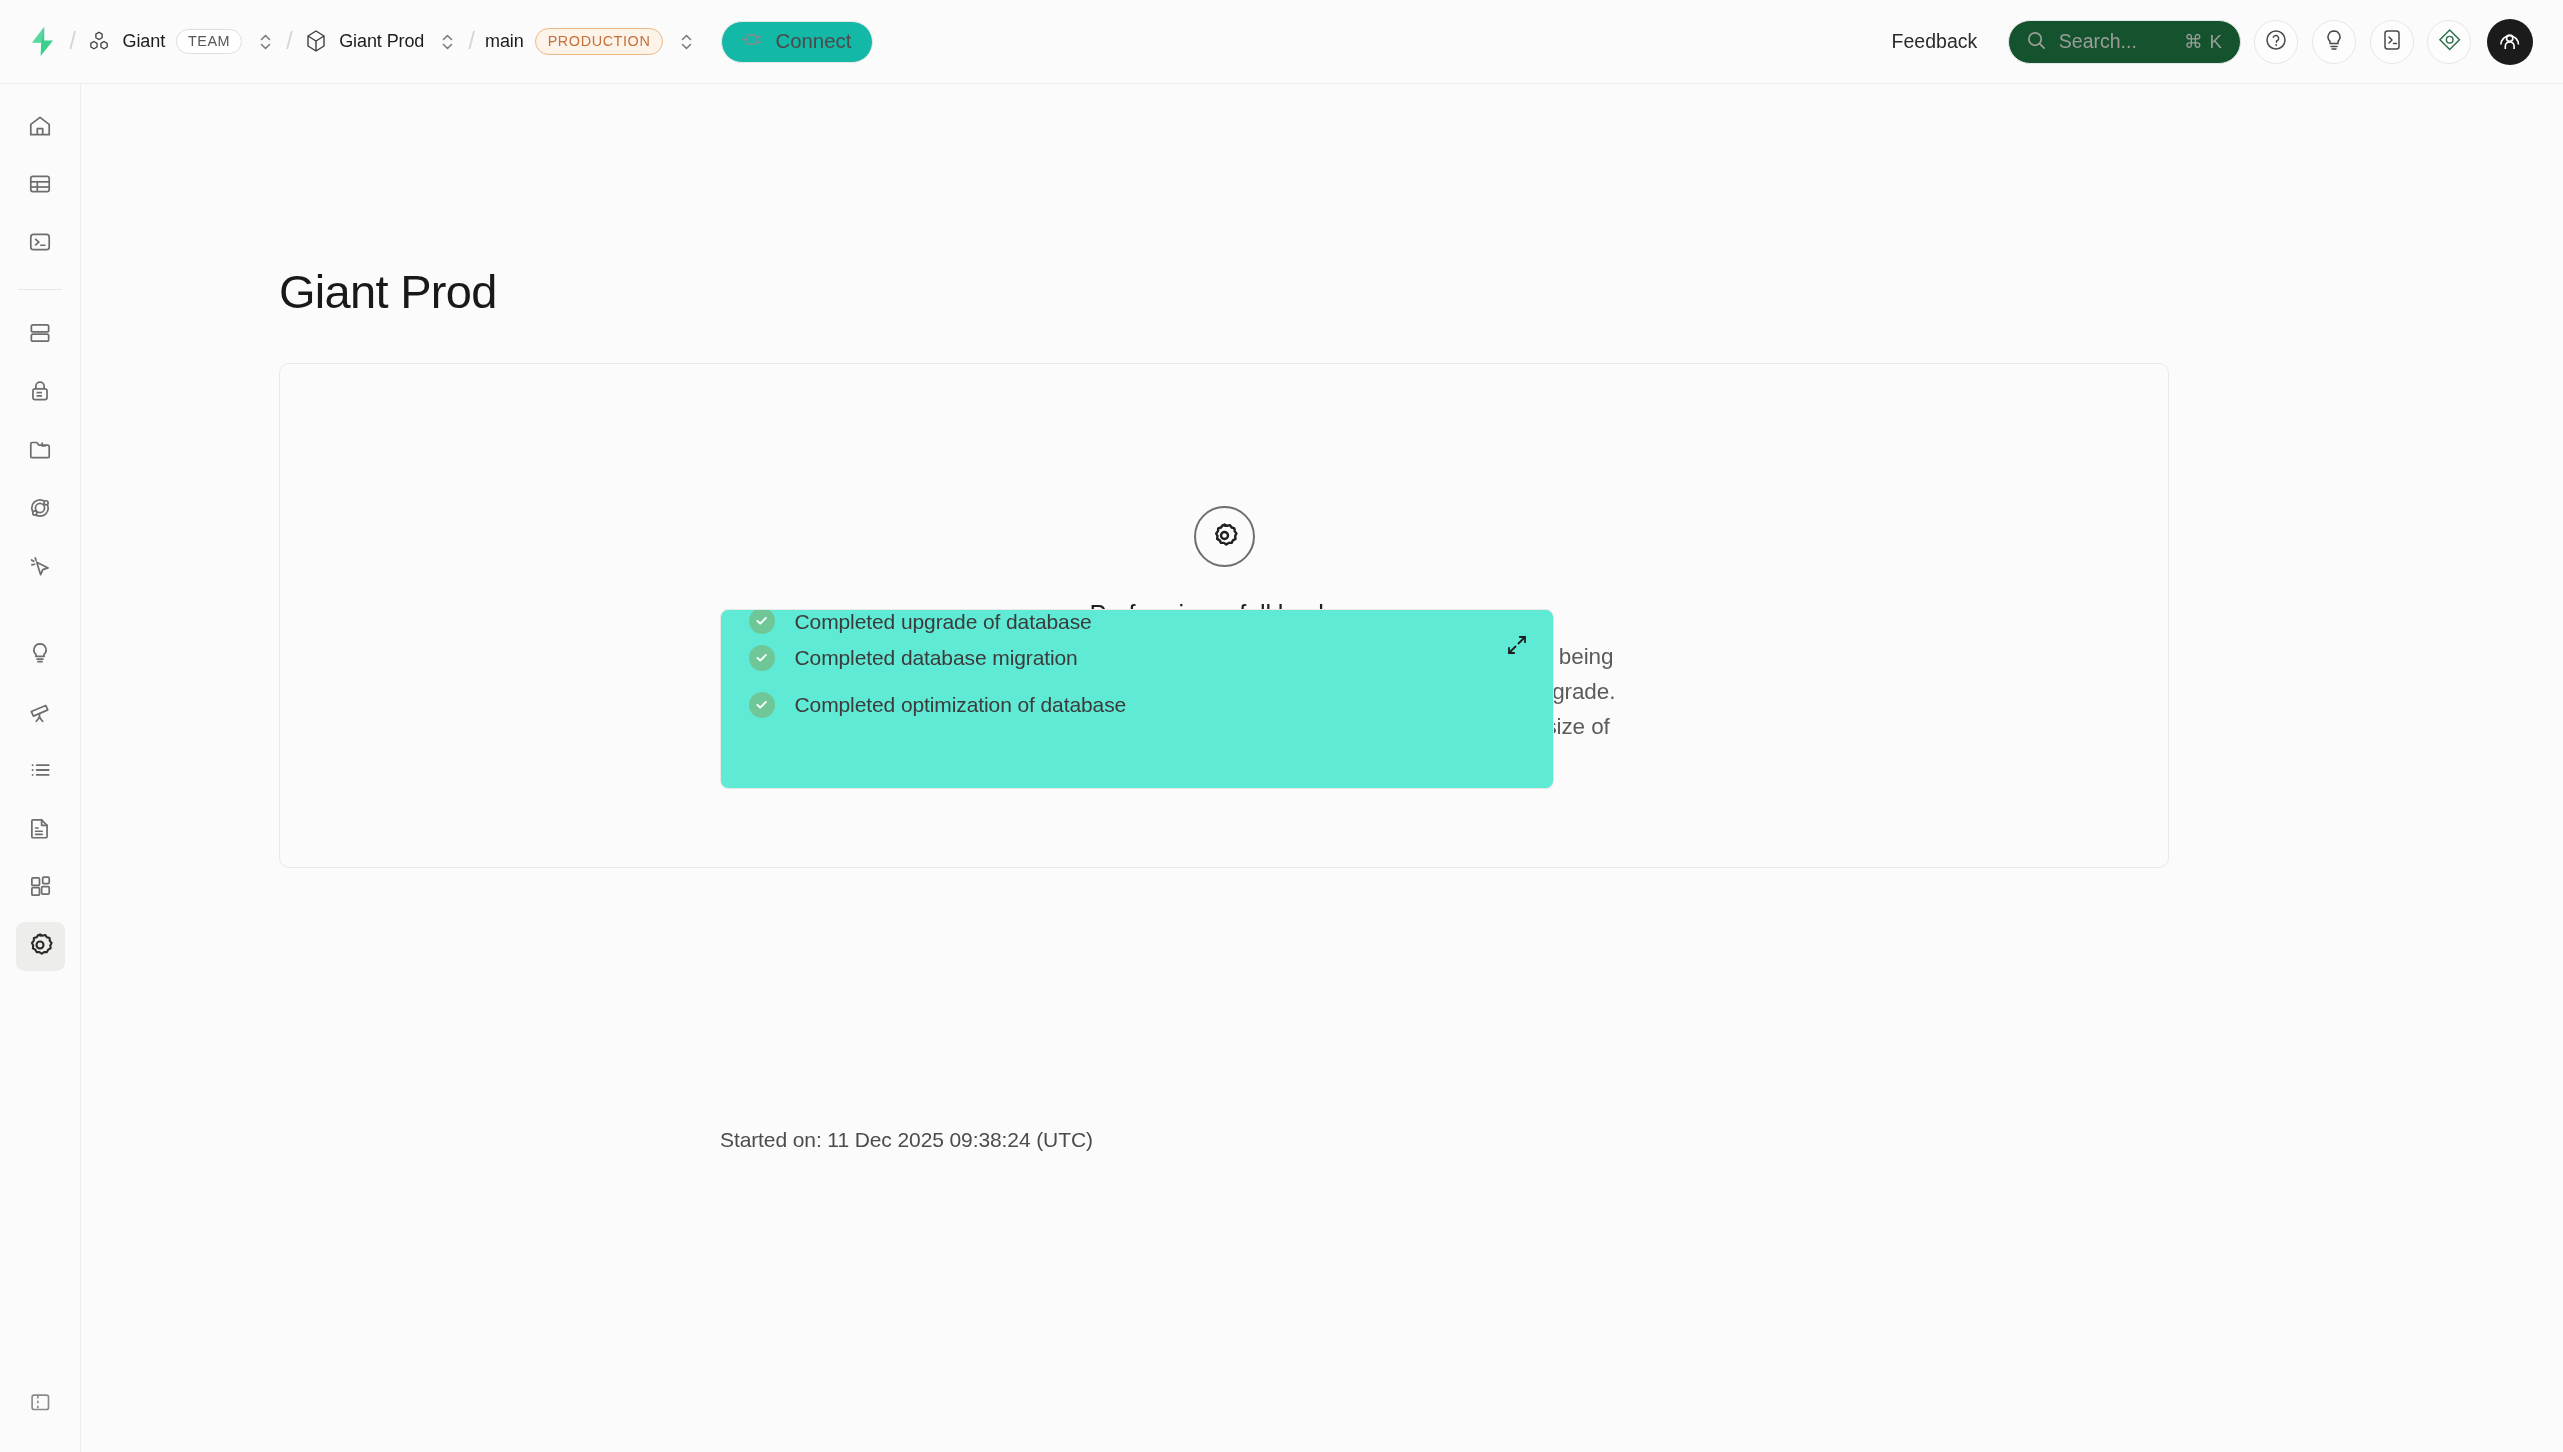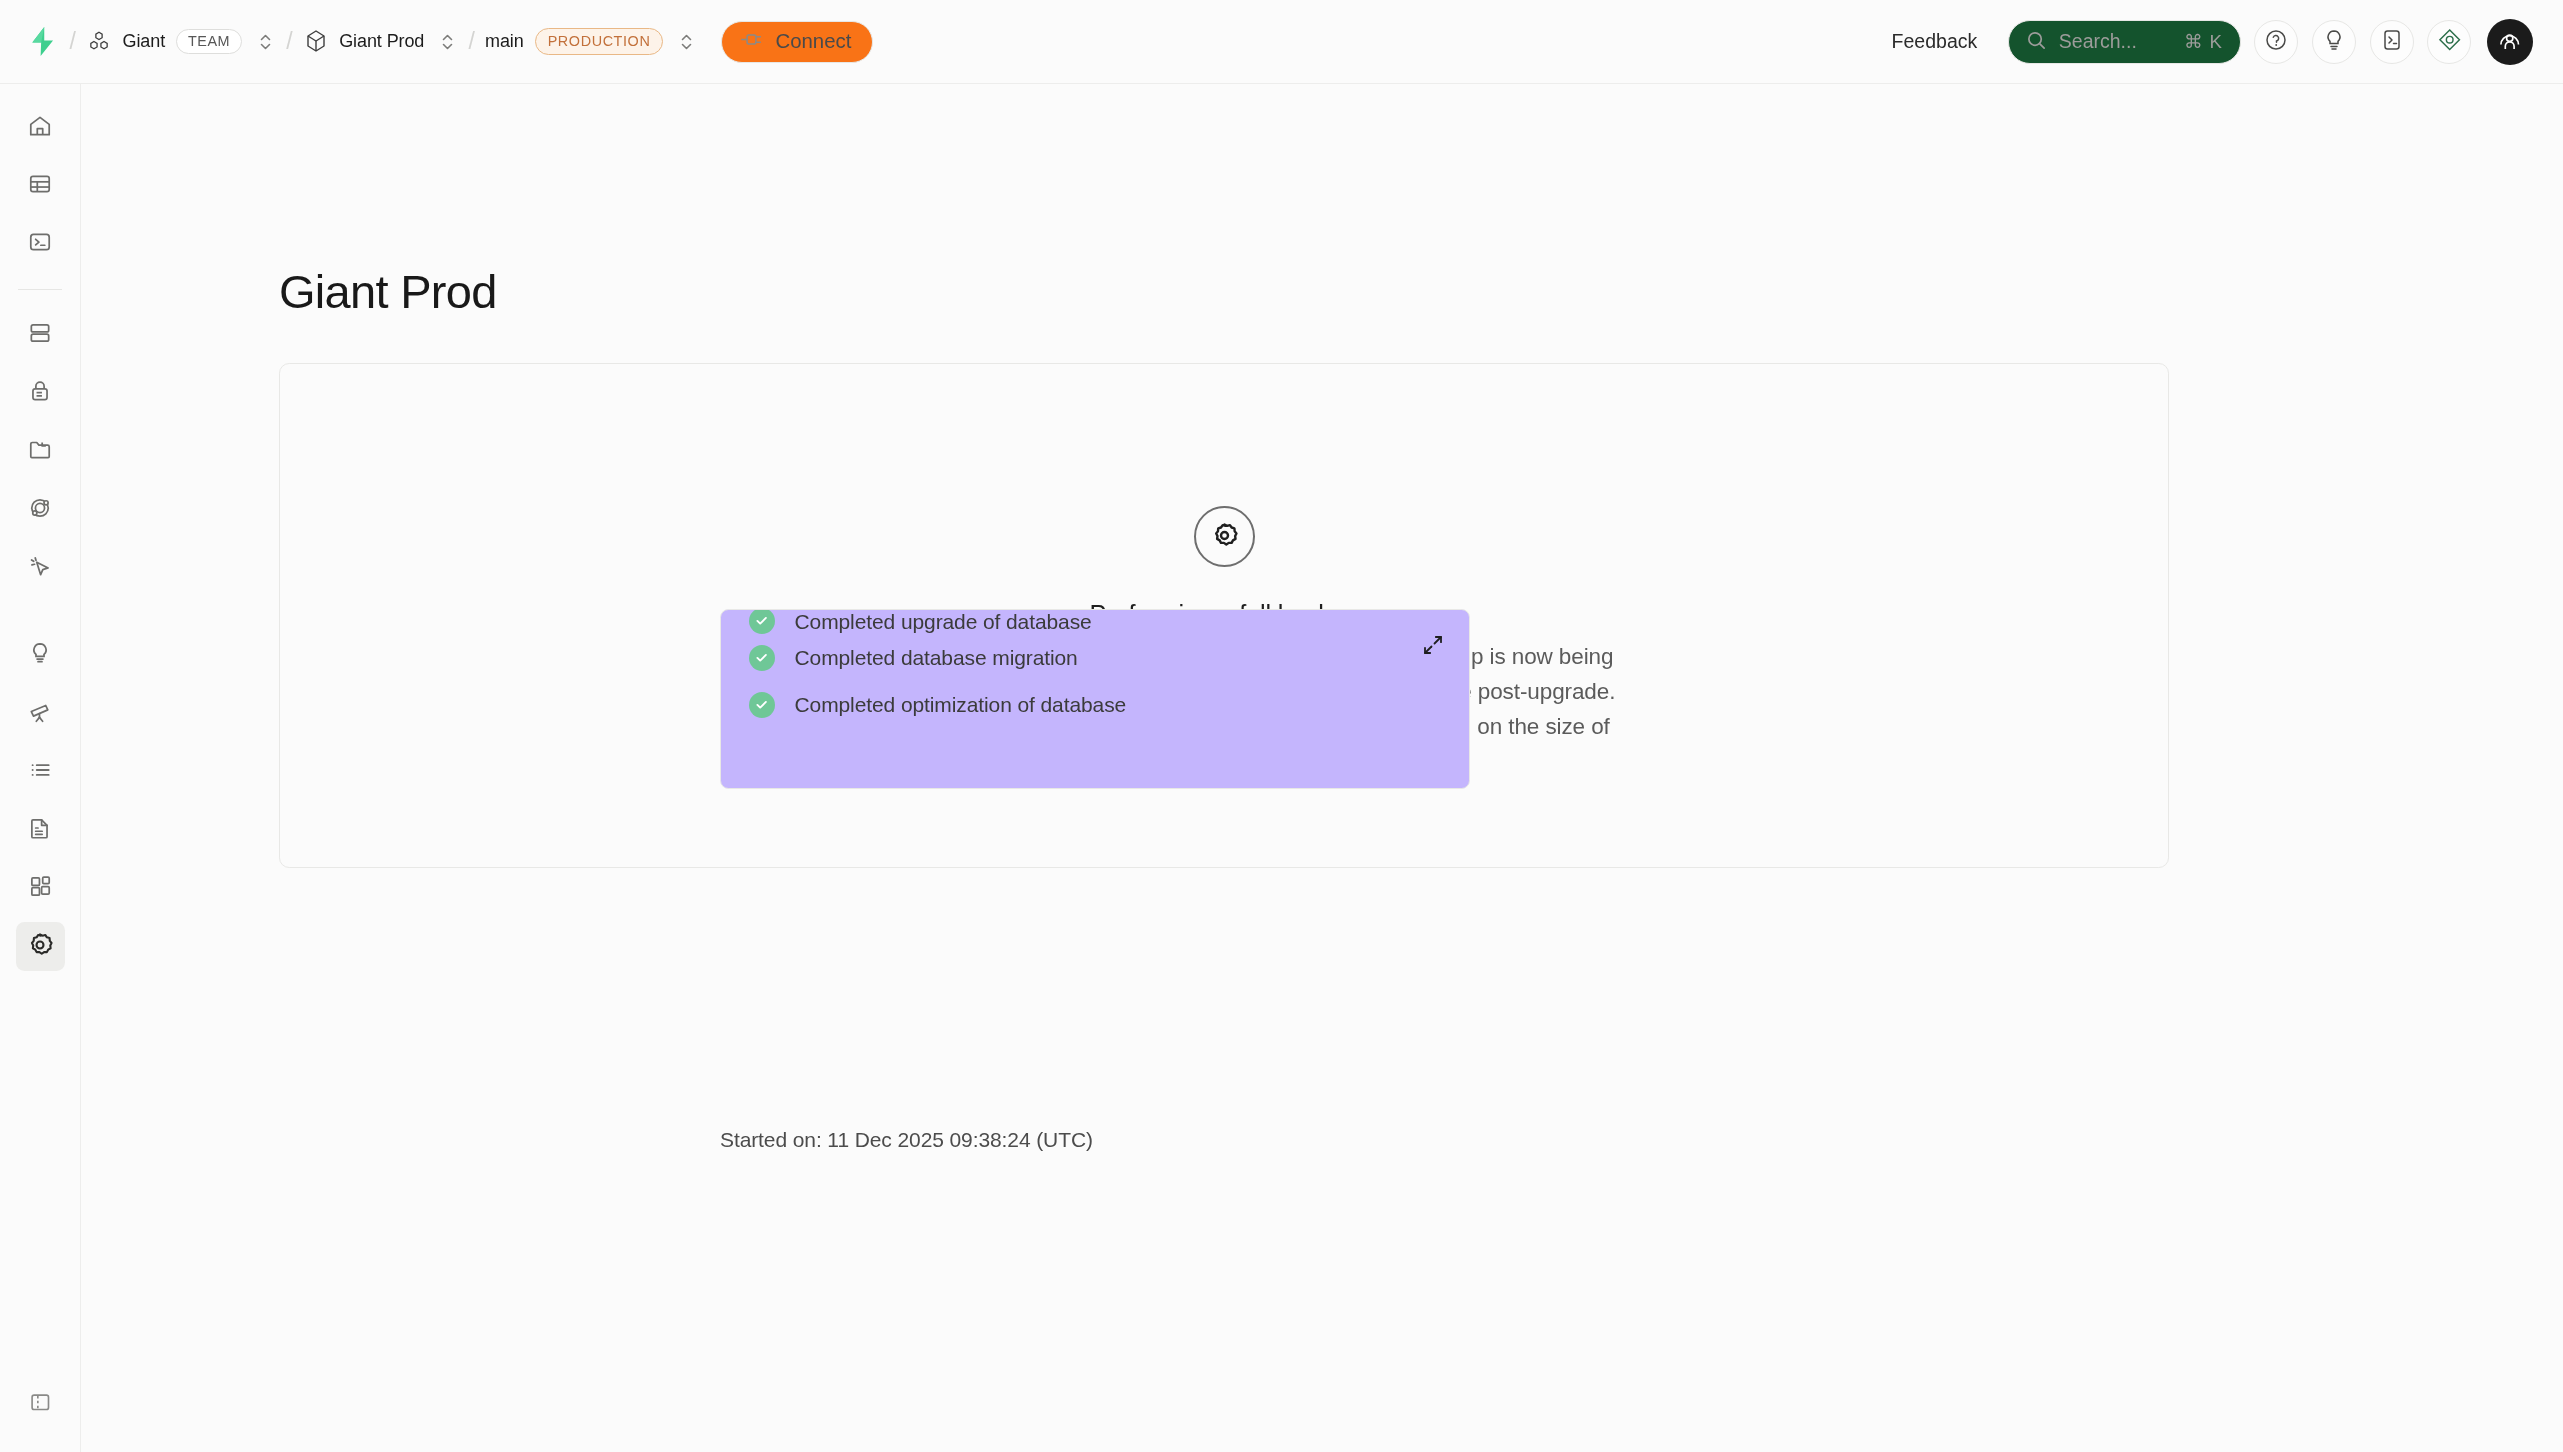--- a/index.html
+++ b/index.html
@@ -35,21 +35,21 @@
     border: 0.8px solid #E9B886; background: #FDF3E9;
     color: #C2703A; font-size: 14.4px; letter-spacing: 0.6px;
     padding: 4.2px 12px 5.1px; border-radius: 847px; white-space: nowrap;
   }
   .updown { width: 22px; height: 29px; margin-left: 12px; display:flex; align-items:center; justify-content:center; }
 
   .connect-btn {
     display: flex; align-items: center; gap: 12px;
     border: 0.8px solid #E7E7E5; border-radius: 847px;
     height: 42px; padding: 0 21px 0 18px;
-    background: #f97316; margin-left: 24px;
+    background: #14b8a6; margin-left: 24px;
     font-size: 20.4px; color: #4A4A4A; cursor: pointer;
   }
 
   .topbar-right { margin-left: auto; display: flex; align-items: center; gap: 0; }
   .feedback-btn {
     font-size: 19.5px; color: #2B2B2B; padding: 8.5px 15.3px;
     background: transparent; border: 0; cursor: pointer;
     font-family: Liberation Sans, sans-serif;
   }
   .search-box {
@@ -119,23 +119,23 @@
   }
   .status-title {
     margin-top: 33px; font-size: 25.4px; color: #1F1F1F; letter-spacing: -0.2px;
   }
   .status-desc {
     margin-top: 10.2px; width: 814px; text-align: center;
     font-size: 22.5px; line-height: 35px; color: #5B5B5B; letter-spacing: -0.1px;
   }
   .steps-box {
     position: absolute; left: 639px; top: 525px;
-    width: 750px; height: 180px;
+    width: 834px; height: 180px;
     border: 0.8px solid #E8E8E6; border-radius: 8.5px;
-    background: #c4b5fd; overflow: hidden;
+    background: #5eead4; overflow: hidden;
   }
   .steps-inner { position: relative; padding-top: 0; }
   .step-row {
     display: flex; align-items: center; gap: 19.5px;
     height: 47px; padding-left: 28px;
   }
   .step-row.clipped { height: 24px; align-items: flex-end; overflow: hidden; }
   .check {
     width: 26px; height: 26px; border-radius: 50%;
     background: #6FC797; flex: 0 0 26px;

